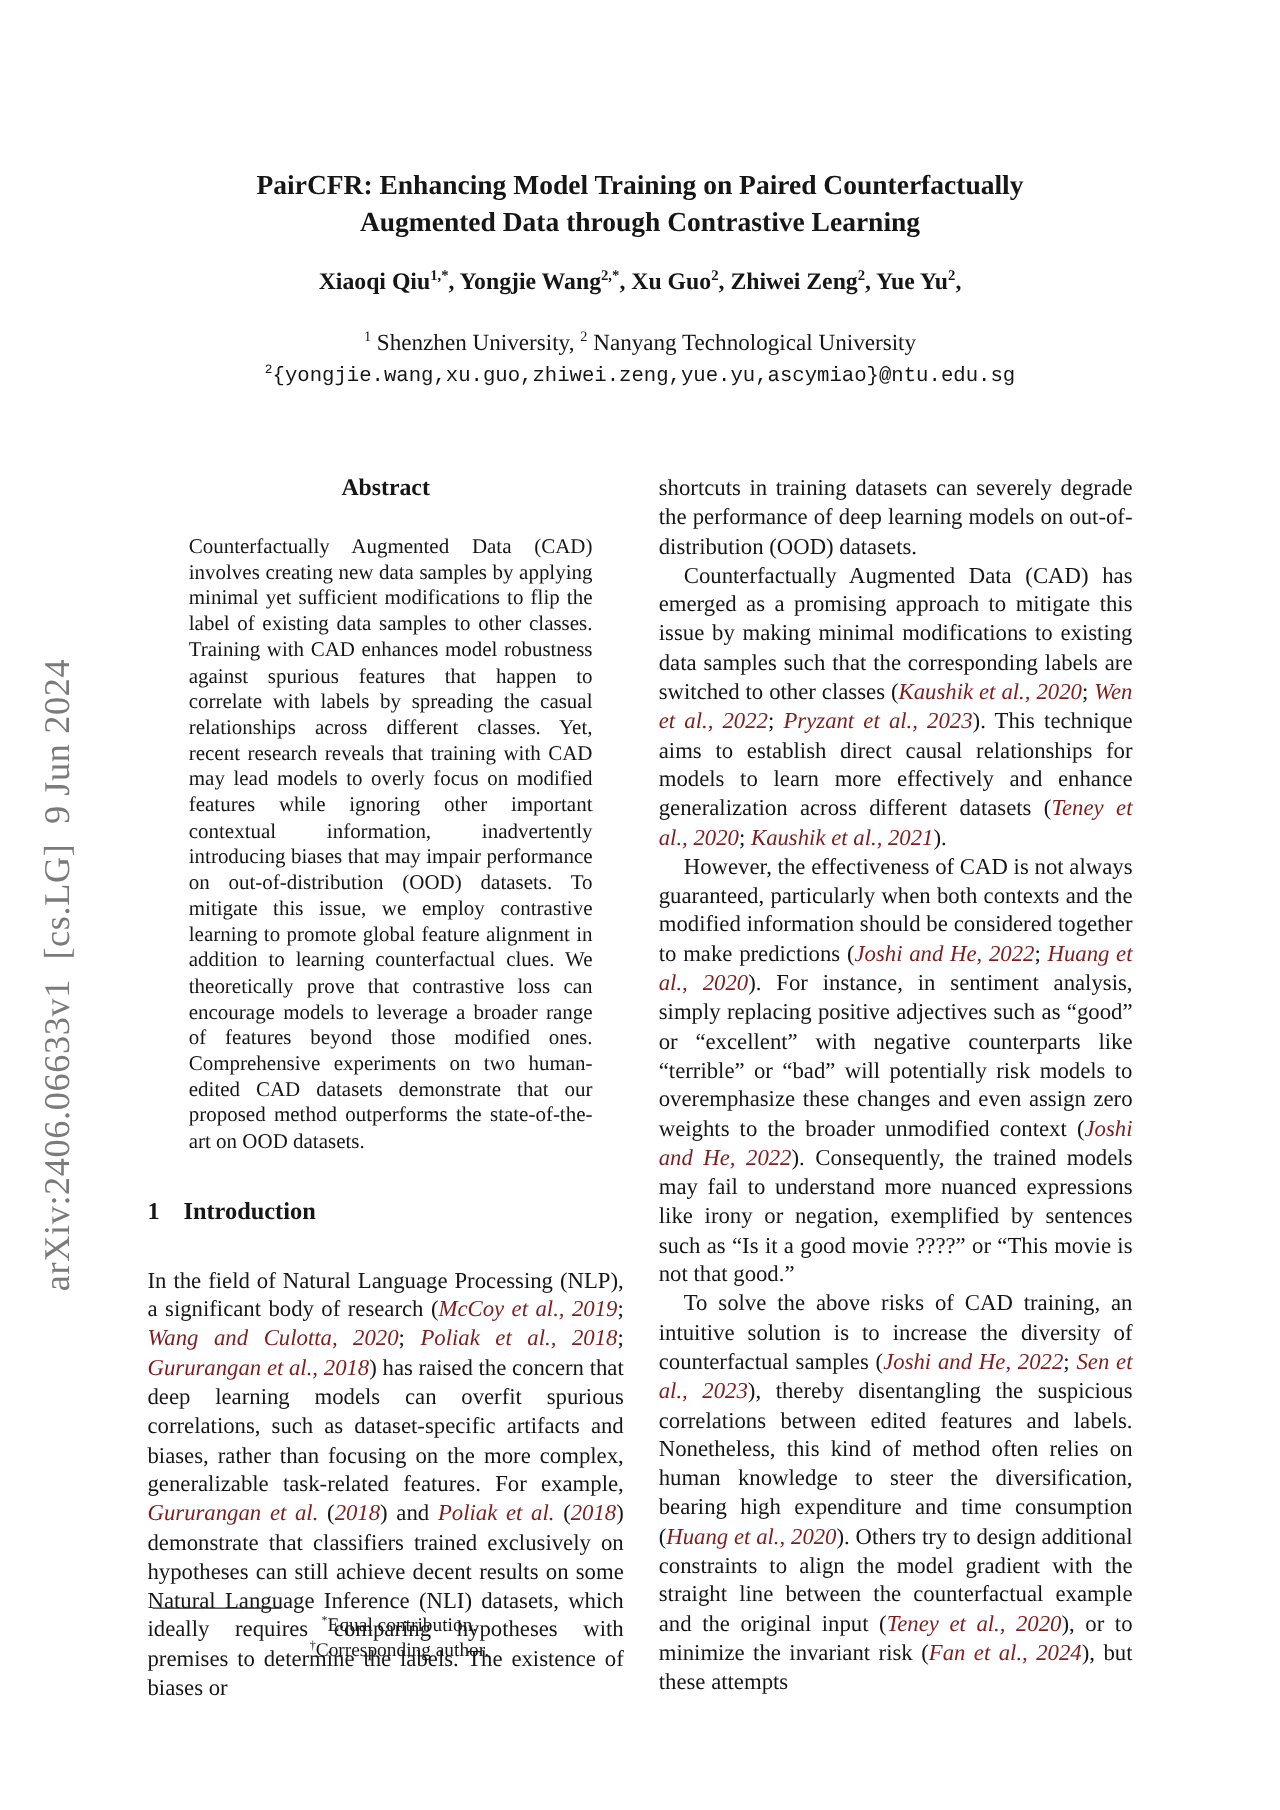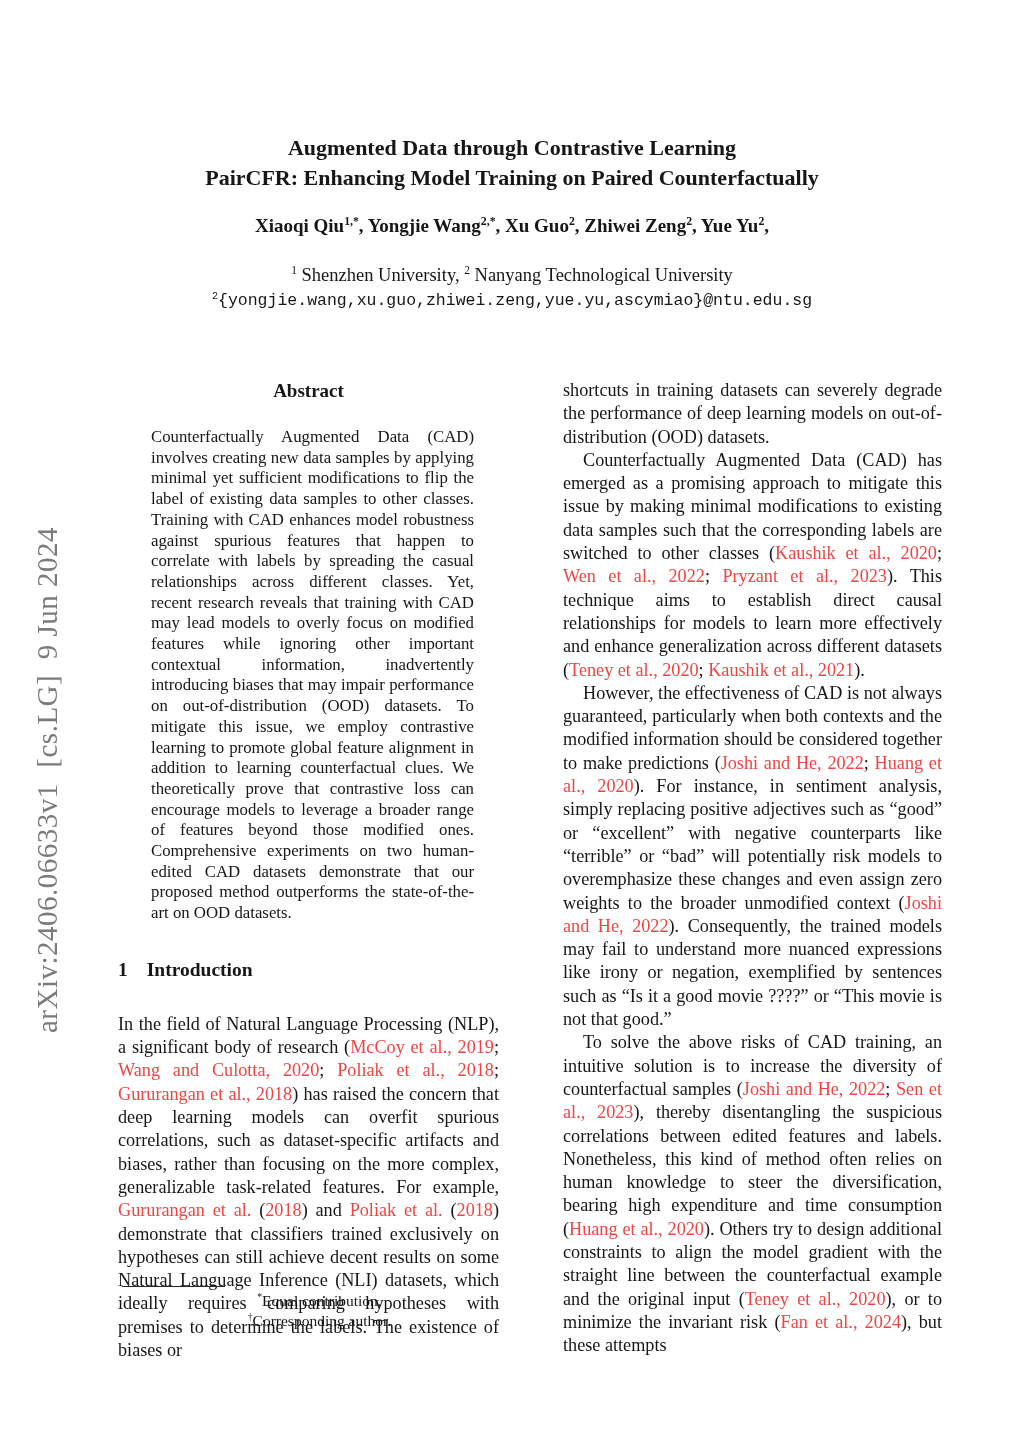--- a/index.html
+++ b/index.html
@@ -27,55 +27,55 @@
     text-align:center; font-size:18.5px;
   }
   .emails {
     position:absolute; top:289px; left:60px; right:60px;
     text-align:center;
     font-family:"Liberation Mono","DejaVu Sans Mono",monospace;
     font-size:16.5px; line-height:23px;
   }
   sup { font-size:62%; vertical-align:super; line-height:0; }
   .col-left  { position:absolute; left:118px; top:380px; width:381px; }
-  .col-right { position:absolute; left:527px; top:379px; width:379px;margin-left:36px; }
+  .col-right { position:absolute; left:527px; top:379px; width:379px; }
   .abstract-head {
     text-align:center; font-weight:bold; font-size:19px; margin:0 0 25px 0;
   }
   .abstract-body {
     margin:0 25px 0 33px; font-size:16.8px; line-height:20.7px;
     text-align:justify;
   }
   .section-head { margin-top:35px; font-size:19.5px; font-weight:bold; }
   .sec-num { display:inline-block; margin-right:19px; }
   .body-para {
     font-size:18.2px; line-height:23.3px; text-align:justify; margin:0;
   }
   .first-after-head { margin-top:32px; }
   .indent { text-indent:20px; }
-  .cite { color:#ef4444; }
+  .cite { color:#7f1d1d;font-style:italic; }
   .footnote {
     position:absolute; left:118px; top:1286px; width:381px;
     font-size:15.5px; line-height:20px;
   }
   .footnote-rule {
     width:103px; border:0; border-top:1.5px solid #2a2a2a; margin:0 0 4px 4px;
   }
   .footnote p { margin:0; text-indent:22px;text-align:center; }
 </style>
 </head>
 <body>
 
 <div class="page">
 
   <div class="watermark">arXiv:2406.06633v1  [cs.LG]  9 Jun 2024</div>
 
   <div class="title">
+    <div>PairCFR: Enhancing Model Training on Paired Counterfactually</div>
     <div>Augmented Data through Contrastive Learning</div>
-    <div>PairCFR: Enhancing Model Training on Paired Counterfactually</div>
   </div>
 
   <div class="authors">
     <div><span>Xiaoqi Qiu</span><sup>1,*</sup><span>, Yongjie Wang</span><sup>2,*</sup><span>, Xu Guo</span><sup>2</sup><span>, Zhiwei Zeng</span><sup>2</sup><span>, Yue Yu</span><sup>2</sup><span>,</span></div>
   </div>
 
   <div class="affiliations"><sup>1</sup><span> Shenzhen University, </span><sup>2</sup><span> Nanyang Technological University</span></div>
 
   <div class="emails">
     <div><sup>2</sup><span>{yongjie.wang,xu.guo,zhiwei.zeng,yue.yu,ascymiao}@ntu.edu.sg</span></div>

